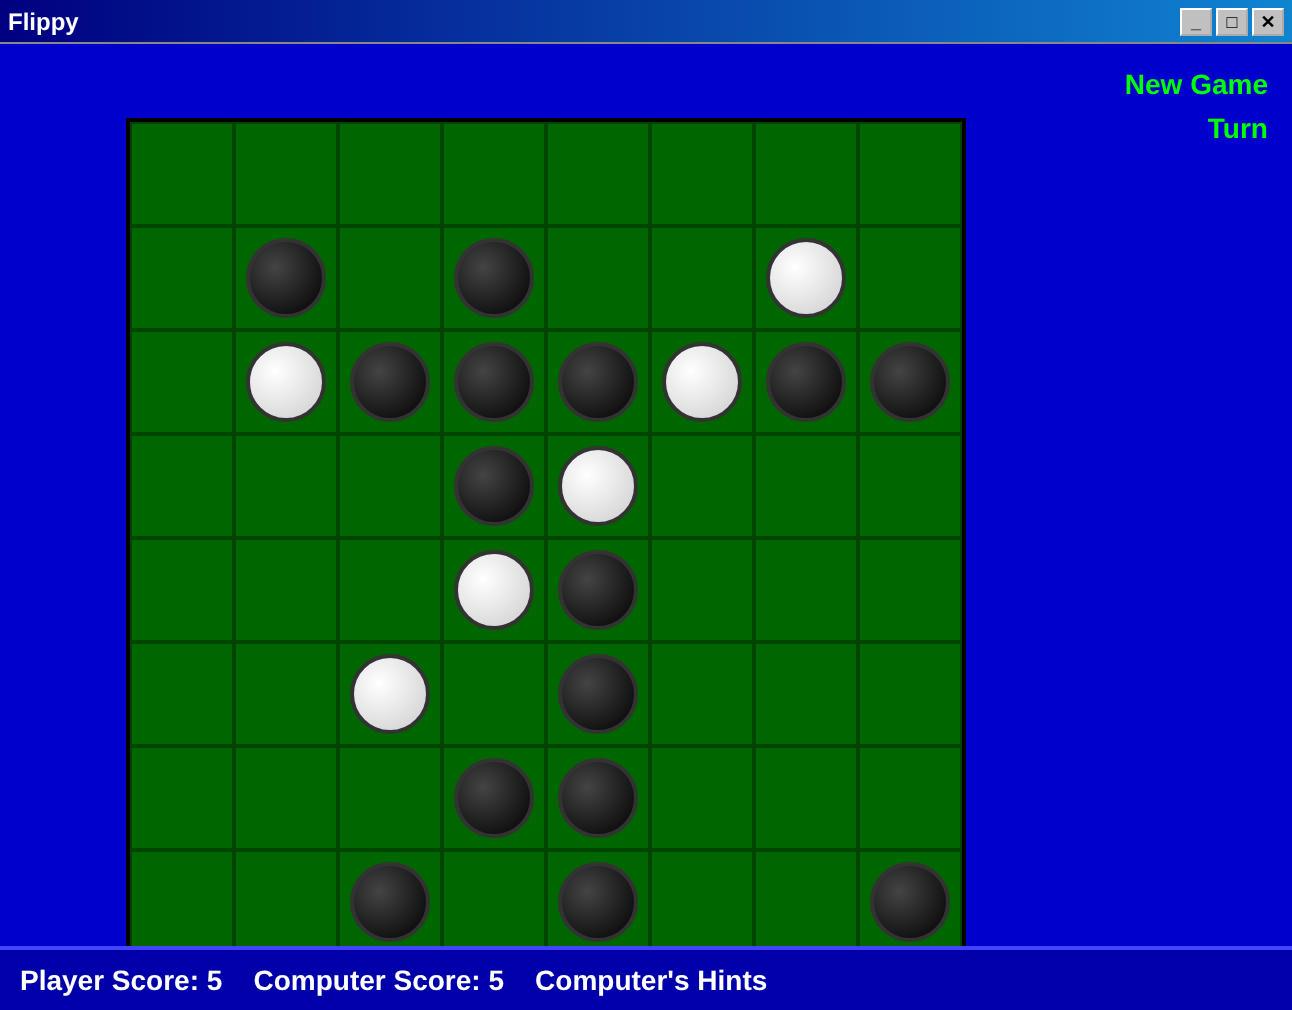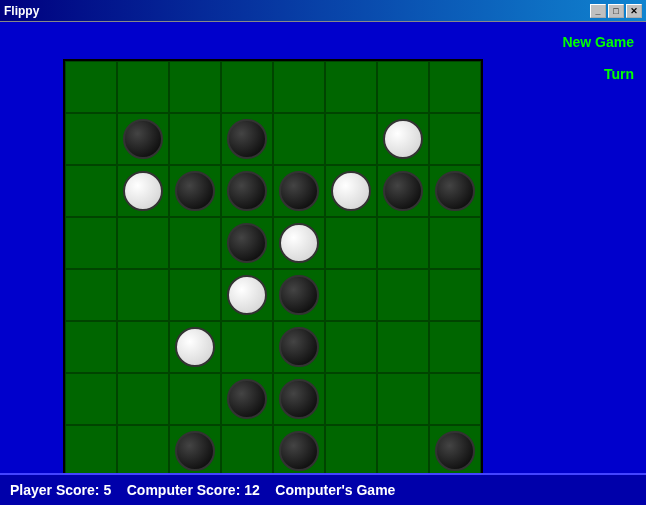--- a/index.html
+++ b/index.html
@@ -84,21 +84,21 @@
     }
     .white-piece {
       background: radial-gradient(circle at 35% 35%, #fff, #ccc);
     }
     .right-panel {
       width: 100px;
       display: flex;
       flex-direction: column;
       align-items: flex-end;
       padding: 10px 8px;
-      gap: 12px;
+      gap: 2px;
     }
     .action-btn {
       background: #0000cc;
       color: #00ff00;
       border: none;
       font-size: 14px;
       font-weight: bold;
       cursor: pointer;
       text-align: right;
       padding: 2px 4px;
@@ -247,16 +247,16 @@
   </div>
   <div class="right-panel">
     <button class="action-btn">New Game</button>
     <button class="action-btn">Turn</button>
   </div>
 </div>
 
 <div class="status-bar">
   <span class="status-text">
     <span>Player Score: 5</span>&nbsp;&nbsp;&nbsp;
-    <span>Computer Score: 12</span>&nbsp;&nbsp;&nbsp;
-    <span>Computer's Game</span>
+    <span>Computer Score: 5</span>&nbsp;&nbsp;&nbsp;
+    <span>Computer's Hints</span>
   </span>
 </div>
 
 </body></html>

